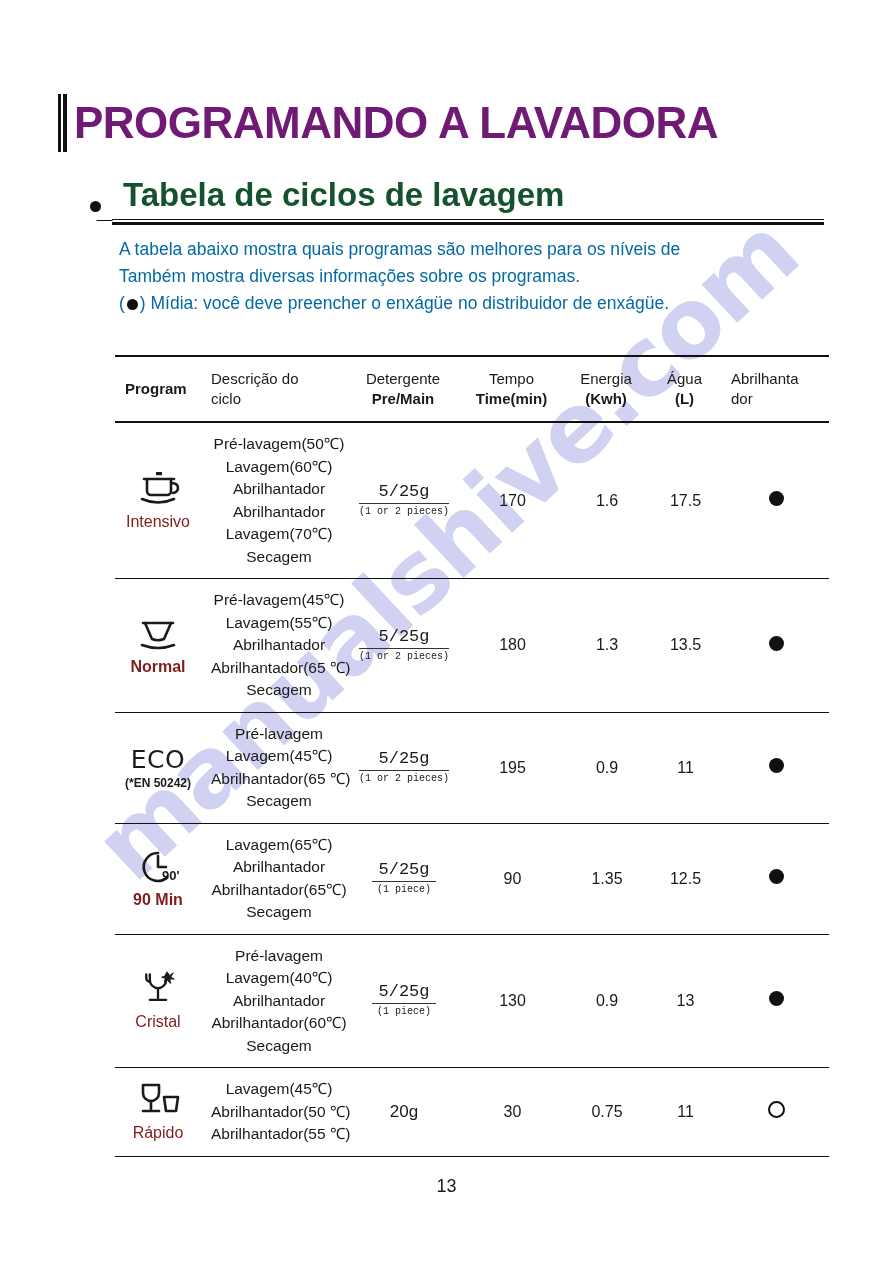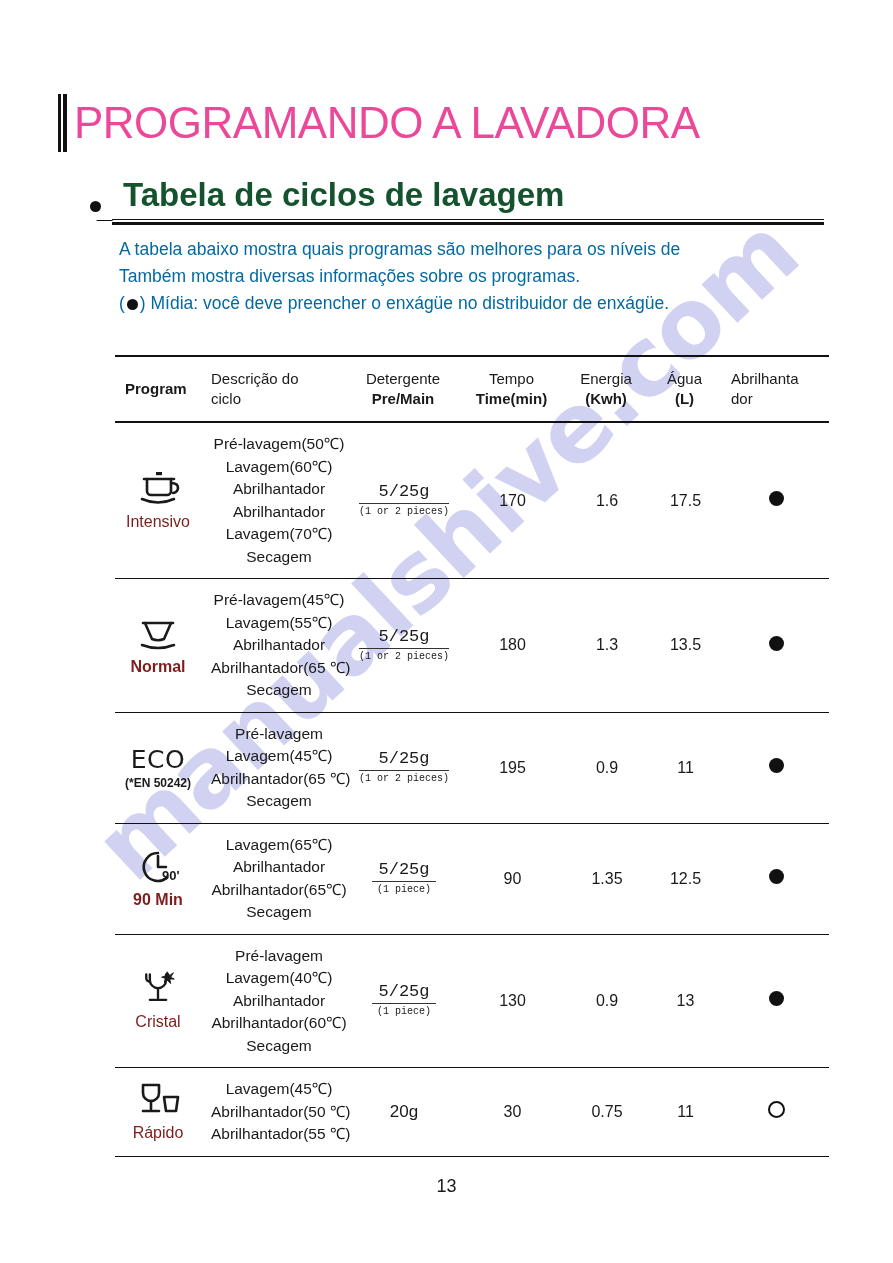--- a/index.html
+++ b/index.html
@@ -70,24 +70,24 @@
     margin-right: 7px;
     background:
       linear-gradient(to right,
         #111 0px, #111 3px,
         #fff 3px, #fff 5px,
         #111 5px, #111 9px);
   }
   .title-text {
     font-family: "Liberation Sans", sans-serif;
     font-size: 44px;
-    font-weight: 400;
+    font-weight: 700;
     letter-spacing: -0.5px;
     line-height: 1;
-    color: #ec4899;
+    color: #701a75;
     white-space: nowrap;
   }
 
   
   .subtitle-block {
     position: absolute;
     left: 90px;
     top: 176px;
     width: 740px;
     height: 52px;

